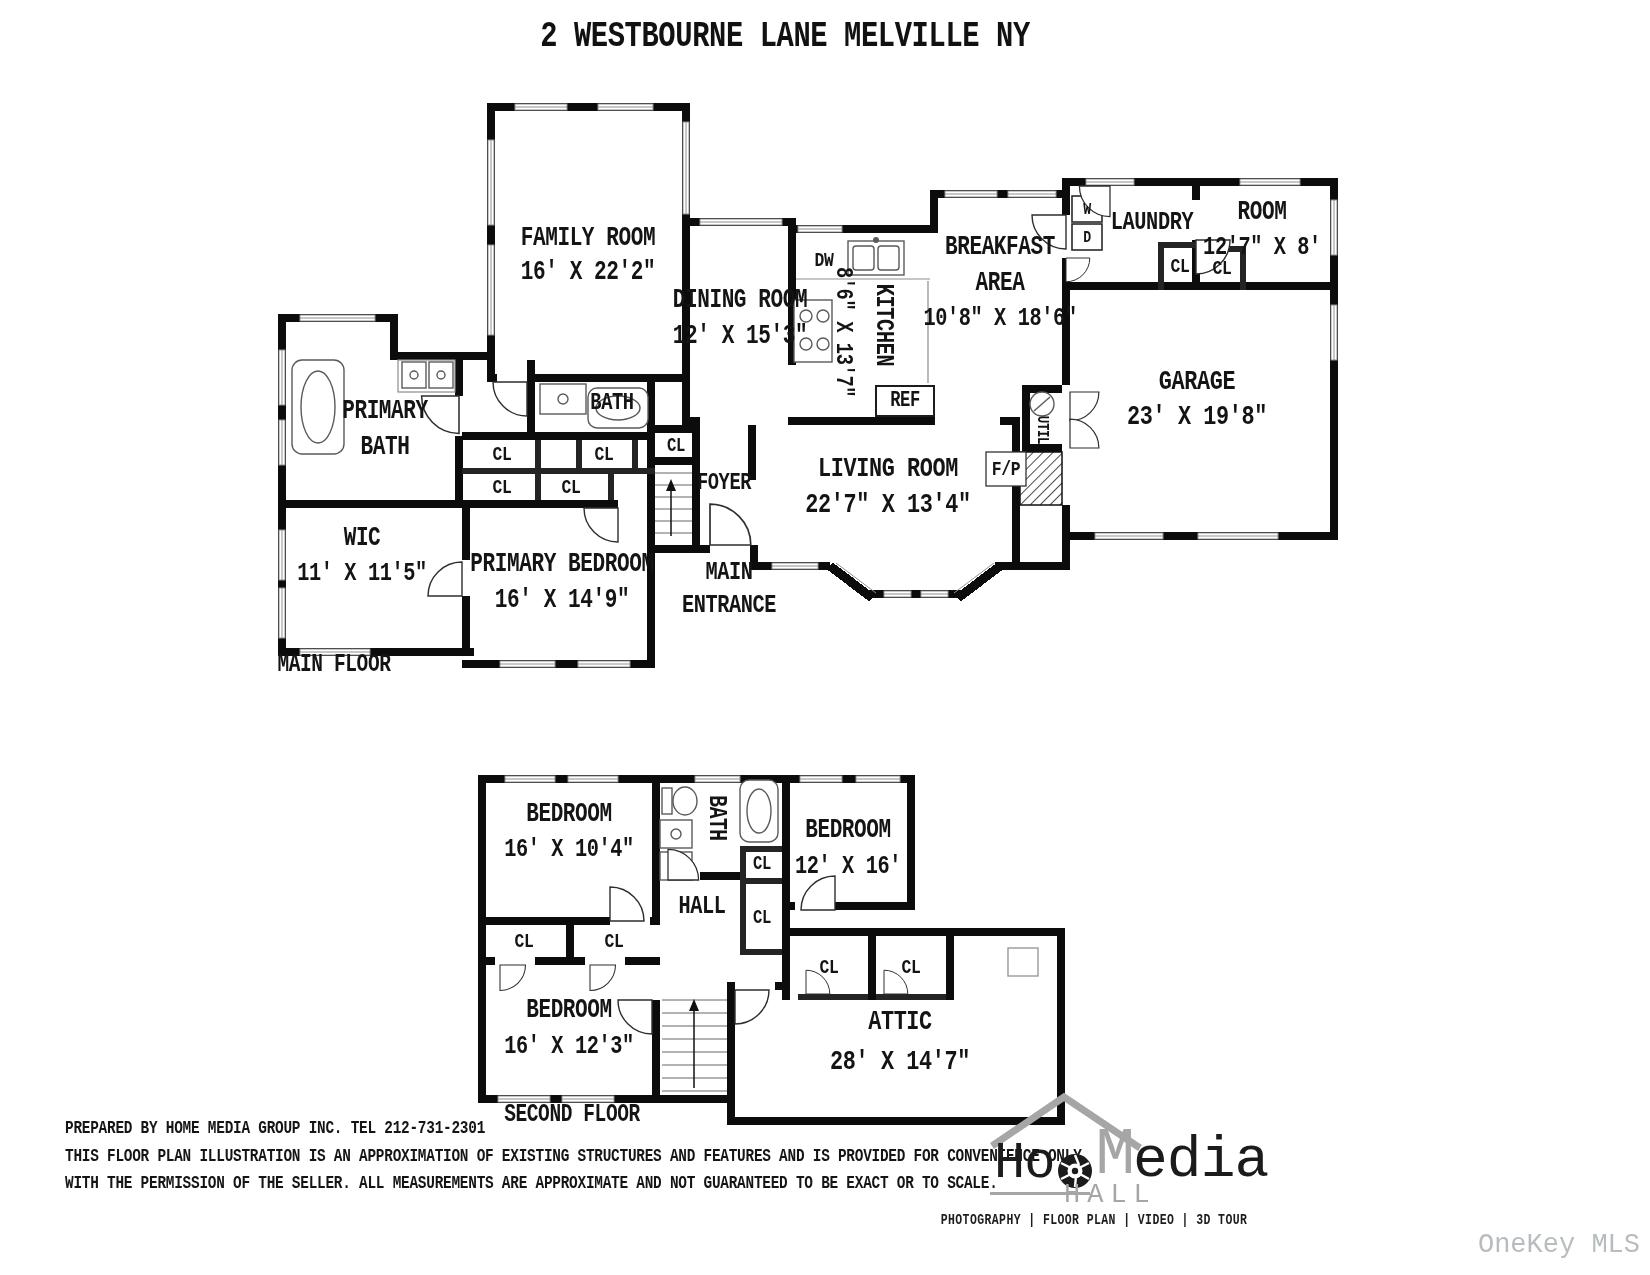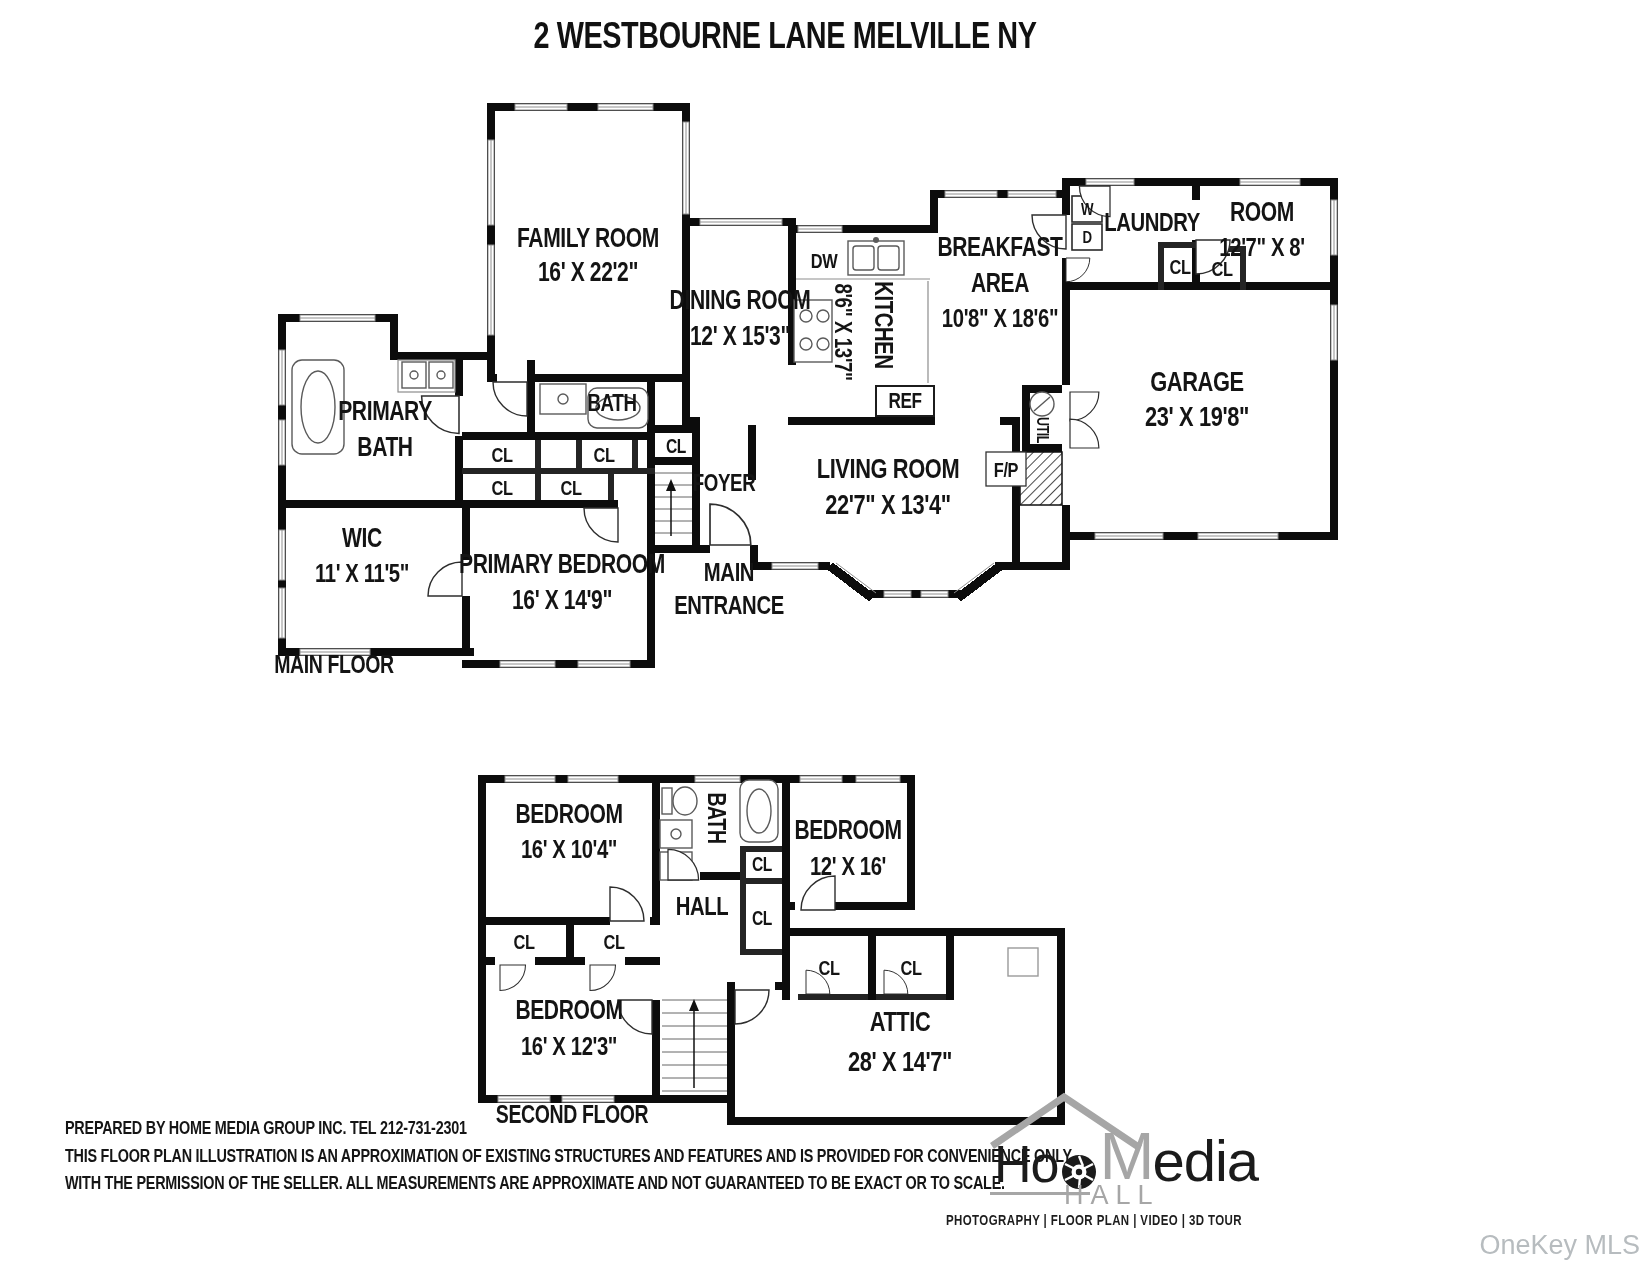--- a/index.html
+++ b/index.html
@@ -1,17 +1,17 @@
 <!DOCTYPE html>
 <html><head>
 <meta charset="utf-8">
 <style>
   html,body{margin:0;padding:0;background:#ffffff;}
   .canvas{position:relative;width:1650px;height:1275px;background:#ffffff;overflow:hidden;
-          font-family:Liberation Sans, sans-serif;}
+          font-family:Liberation Mono, monospace;}
   svg{position:absolute;left:0;top:0;}
   .w{fill:#0c0c0c;}
   .tw{fill:#242424;}
   .fix{fill:#ffffff;stroke:#5a5a5a;stroke-width:1.4;}
   .thin{stroke:#8d8d8d;stroke-width:1.2;fill:none;}
   .tread{stroke:#666;stroke-width:1;}
   .door{fill:#ffffff;stroke:#2e2e2e;stroke-width:1.4;}
   .win-r{fill:#ffffff;stroke:#8f8f8f;stroke-width:1;}
   .win-l{stroke:#8f8f8f;stroke-width:1;}
   .lbl{position:absolute;font-weight:bold;color:#141414;white-space:nowrap;

